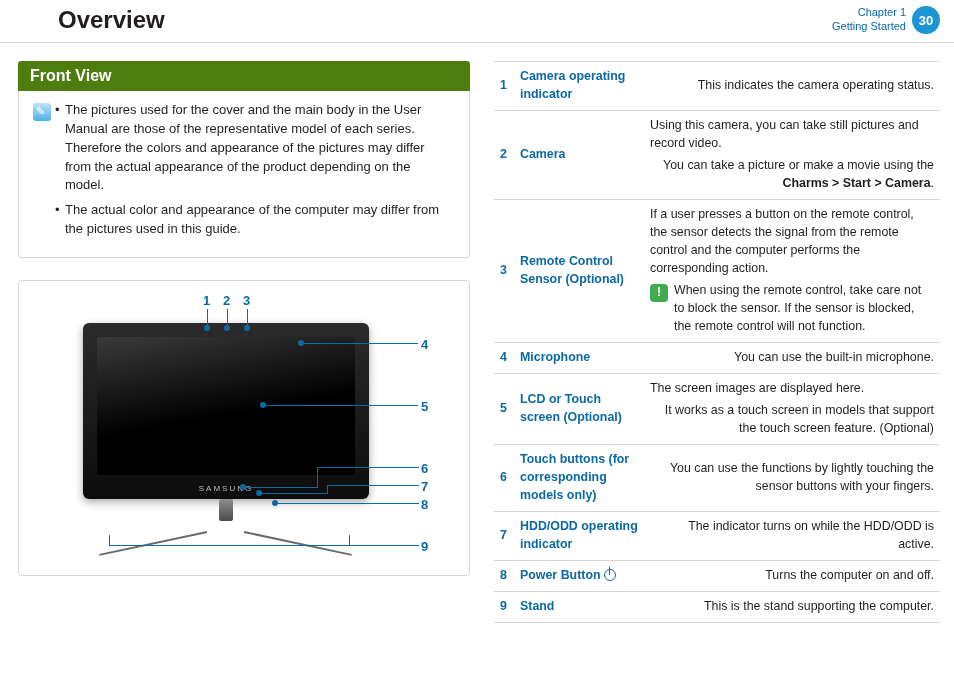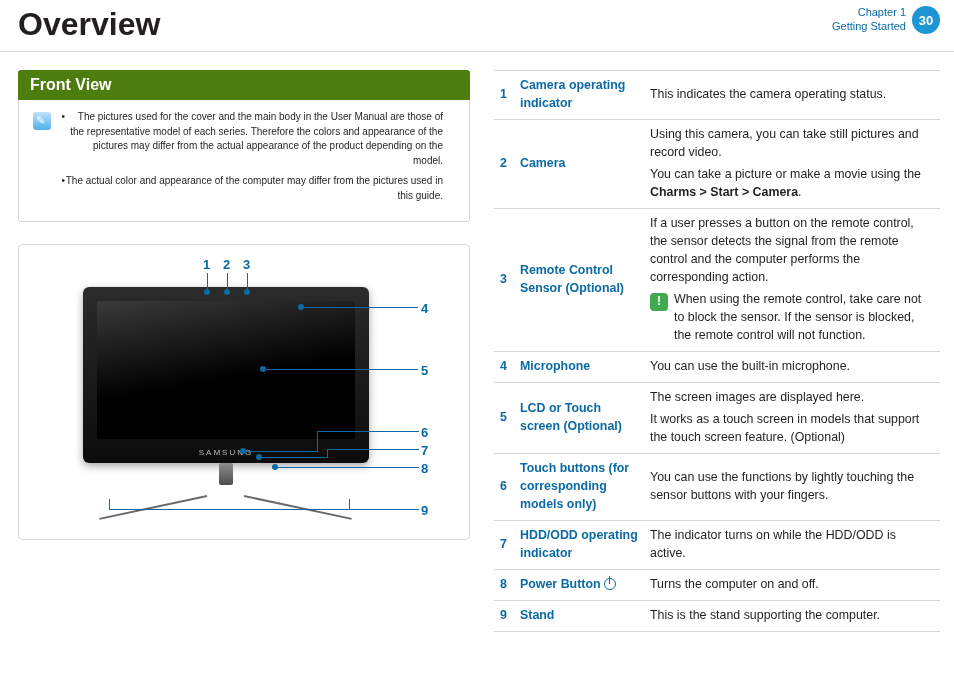--- a/index.html
+++ b/index.html
@@ -13,23 +13,24 @@
     overflow: hidden;
   }
   .header {
     display: flex;
     justify-content: space-between;
     align-items: flex-start;
     padding: 6px 14px 8px 18px;
     border-bottom: 1px solid #d6d6d6;
   }
   .title {
-    font-size: 32px;
+    font-size: 24px;
     font-weight: 700;
     color: #231f20;
+    margin-left: 40px;
   }
   .header-right {
     display: flex;
     align-items: center;
     gap: 6px;
   }
   .chapter-block {
     text-align: right;
     color: #0b6aa3;
     font-size: 11px;
@@ -61,24 +62,23 @@
     font-weight: 700;
     font-size: 16px;
     padding: 6px 12px;
     border-radius: 3px 3px 0 0;
   }
   .note-box {
     border: 1px solid #d6d6d6;
     border-top: none;
     border-radius: 0 0 4px 4px;
     padding: 10px 26px 12px 14px;
-    font-size: 10px;
+    font-size: 13px;
     line-height: 1.45;
     position: relative;
-    text-align: right;
   }
   .note-icon {
     width: 18px; height: 18px;
     background: linear-gradient(#bfe3fb,#4fb1e8);
     border-radius: 3px;
     position: relative;
     display: inline-block;
     vertical-align: top;
     margin-right: 4px;
     margin-top: 2px;
@@ -181,21 +181,21 @@
     font-weight: 700;
     white-space: nowrap;
   }
   .spec-table .term {
     width: 130px;
     color: #0b6aa3;
     font-weight: 700;
   }
   .spec-table .desc { color: #231f20; }
   .spec-table .desc p { margin: 0 0 4px 0; }
-  .spec-table .desc p:last-child { margin-bottom: 0; }
+  .spec-table .desc p:last-child { margin-bottom: 0; text-align: right; }
   .caution-row { display: flex; gap: 6px; margin-top: 4px; }
   .caution-icon {
     width: 18px; height: 18px;
     background: #3faa4e;
     border-radius: 4px;
     color: #fff;
     font-weight: 700;
     font-size: 12px;
     display: flex; align-items: center; justify-content: center;
     flex-shrink: 0;

